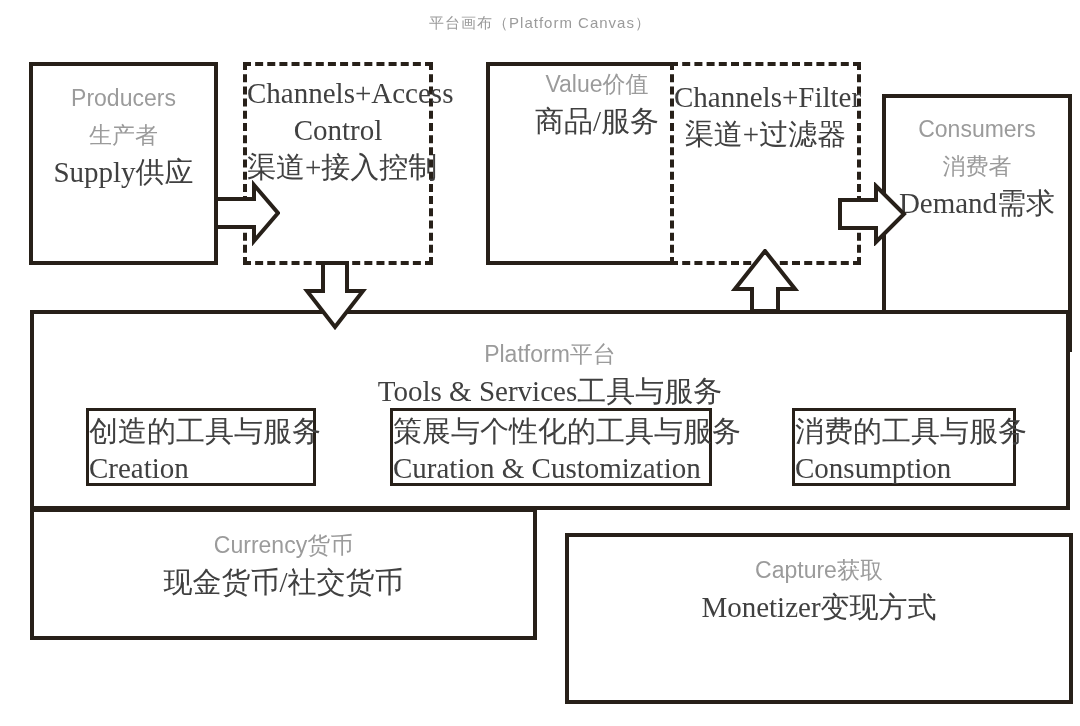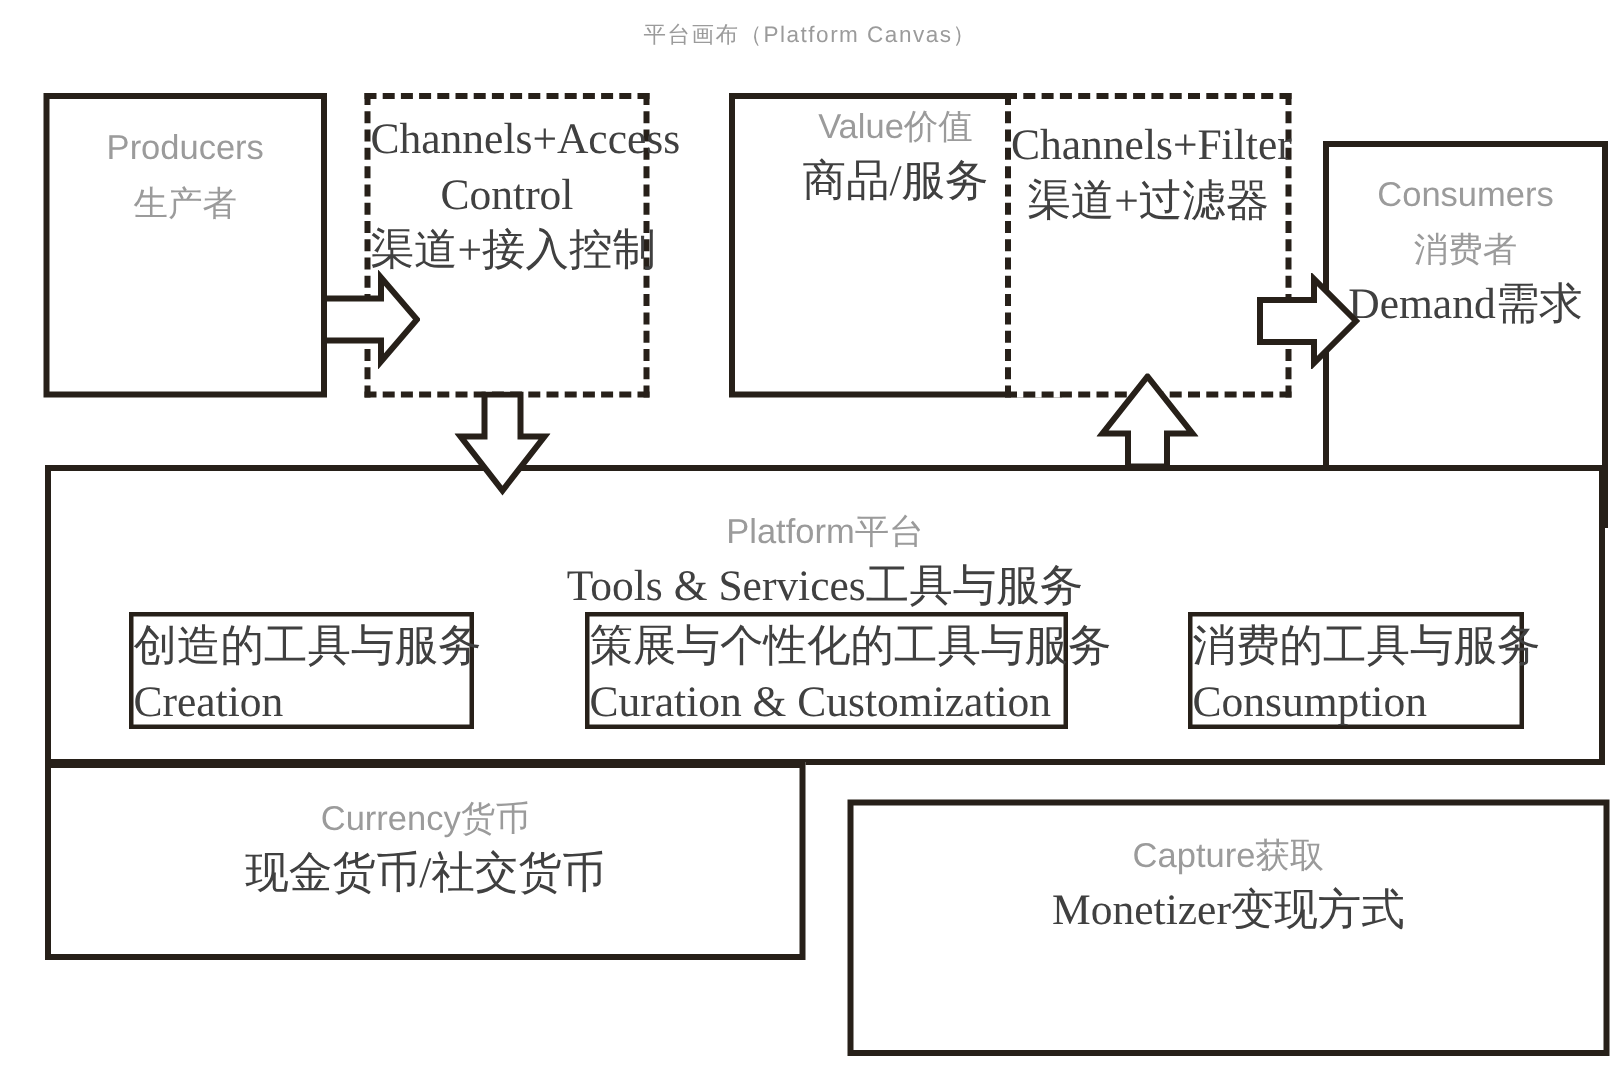--- a/index.html
+++ b/index.html
@@ -84,20 +84,21 @@
 </head>
 <body>
 
 <div class="canvas">
 
   <div class="title">平台画布（Platform Canvas）</div>
 
   <div class="box box-producers">
     <div class="line t-gray">Producers</div>
     <div class="line t-gray">生产者</div>
+    <div class="line t-black">Supply供应</div>
   </div>
 
   <div class="box dashed box-chaccess">
     <div class="line t-black">Channels+Access</div>
     <div class="line t-black">Control</div>
     <div class="line t-black">渠道+接入控制</div>
   </div>
 
   <div class="box box-value">
     <div class="line t-gray">Value价值</div>

